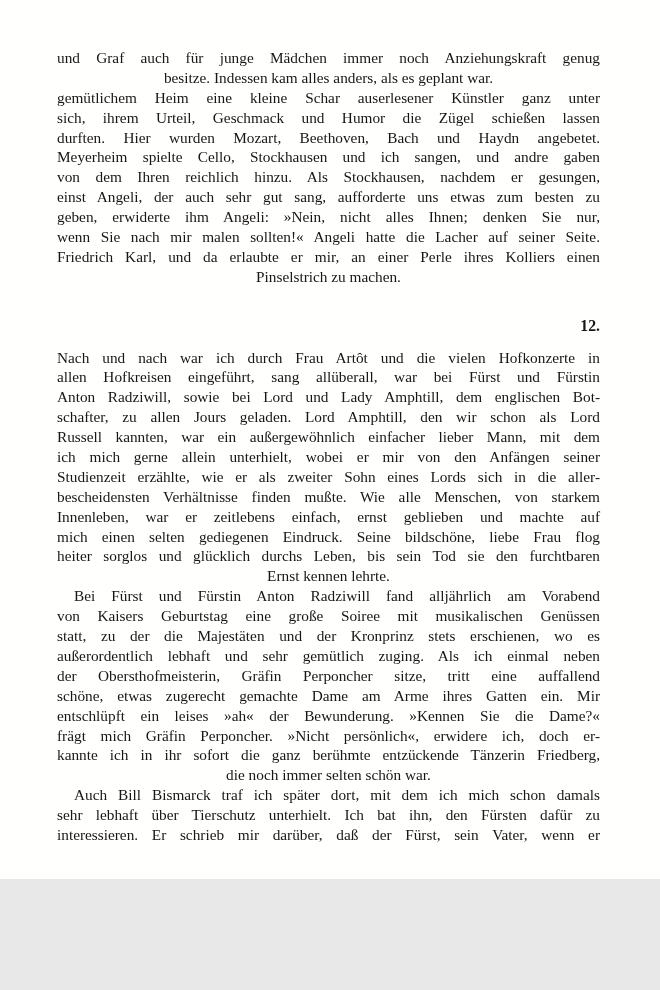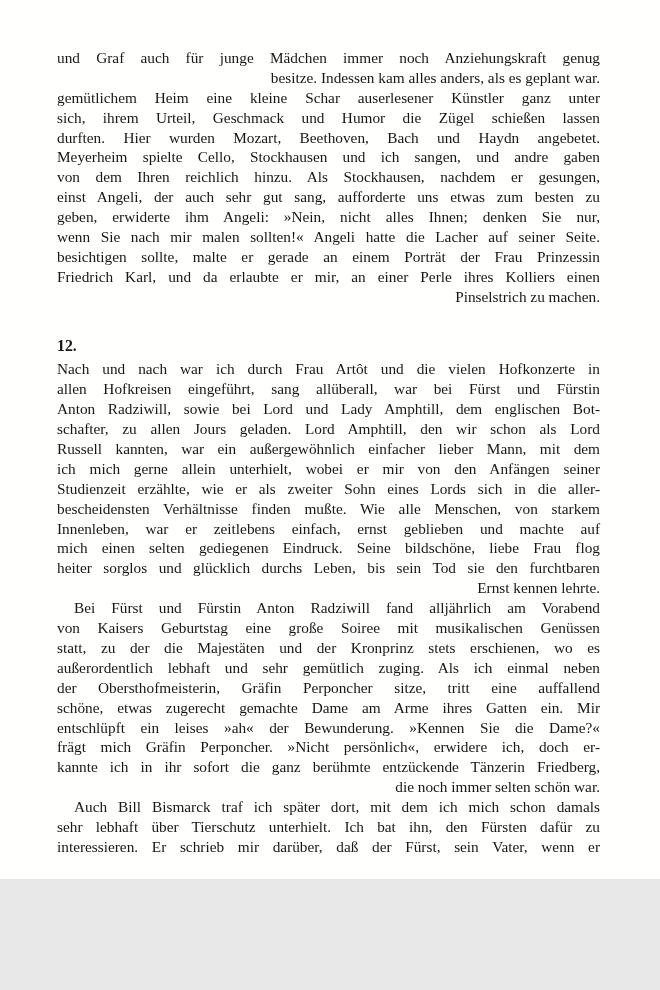--- a/index.html
+++ b/index.html
@@ -19,34 +19,34 @@
   .text-block {
     position: absolute;
     left: 57px;
     top: 48px;
     width: 543px;
     font-size: 15.3px;
     line-height: 19.9px;
   }
   .line {
     height: 19.9px;
-    text-align: right;
+    text-align: center;
   }
   .line.j {
     text-align: justify;
     text-align-last: justify;
   }
   .line.indent {
     text-indent: 17px;
   }
   .heading {
     margin-top: 29px;
-    margin-bottom: 4px;
+    margin-bottom: 12px;
     height: 19.9px;
-    text-align: left;
+    text-align: right;
     font-weight: bold;
     font-size: 15.8px;
   }
   .page-number {
     position: absolute;
     left: 75px;
     top: 929px;
     font-size: 12.3px;
     letter-spacing: 0.5px;
     font-weight: bold;
@@ -60,21 +60,20 @@
       <div class="line j">und Graf auch für junge Mädchen immer noch Anziehungskraft genug</div>
       <div class="line">besitze. Indessen kam alles anders, als es geplant war.</div>
       <div class="line j">gemütlichem Heim eine kleine Schar auserlesener Künstler ganz unter</div>
       <div class="line j">sich, ihrem Urteil, Geschmack und Humor die Zügel schießen lassen</div>
       <div class="line j">durften. Hier wurden Mozart, Beethoven, Bach und Haydn angebetet.</div>
       <div class="line j">Meyerheim spielte Cello, Stockhausen und ich sangen, und andre gaben</div>
       <div class="line j">von dem Ihren reichlich hinzu. Als Stockhausen, nachdem er gesungen,</div>
       <div class="line j">einst Angeli, der auch sehr gut sang, aufforderte uns etwas zum besten zu</div>
       <div class="line j">geben, erwiderte ihm Angeli: »Nein, nicht alles Ihnen; denken Sie nur,</div>
       <div class="line j">wenn Sie nach mir malen sollten!« Angeli hatte die Lacher auf seiner Seite.</div>
-      <div class="line j">besichtigen sollte, malte er gerade an einem Porträt der Frau Prinzessin</div>
       <div class="line j">Friedrich Karl, und da erlaubte er mir, an einer Perle ihres Kolliers einen</div>
       <div class="line">Pinselstrich zu machen.</div>
       <div class="heading">12.</div>
       <div class="line j">Nach und nach war ich durch Frau Artôt und die vielen Hofkonzerte in</div>
       <div class="line j">allen Hofkreisen eingeführt, sang allüberall, war bei Fürst und Fürstin</div>
       <div class="line j">Anton Radziwill, sowie bei Lord und Lady Amphtill, dem englischen Bot-</div>
       <div class="line j">schafter, zu allen Jours geladen. Lord Amphtill, den wir schon als Lord</div>
       <div class="line j">Russell kannten, war ein außergewöhnlich einfacher lieber Mann, mit dem</div>
       <div class="line j">ich mich gerne allein unterhielt, wobei er mir von den Anfängen seiner</div>
       <div class="line j">Studienzeit erzählte, wie er als zweiter Sohn eines Lords sich in die aller-</div>

